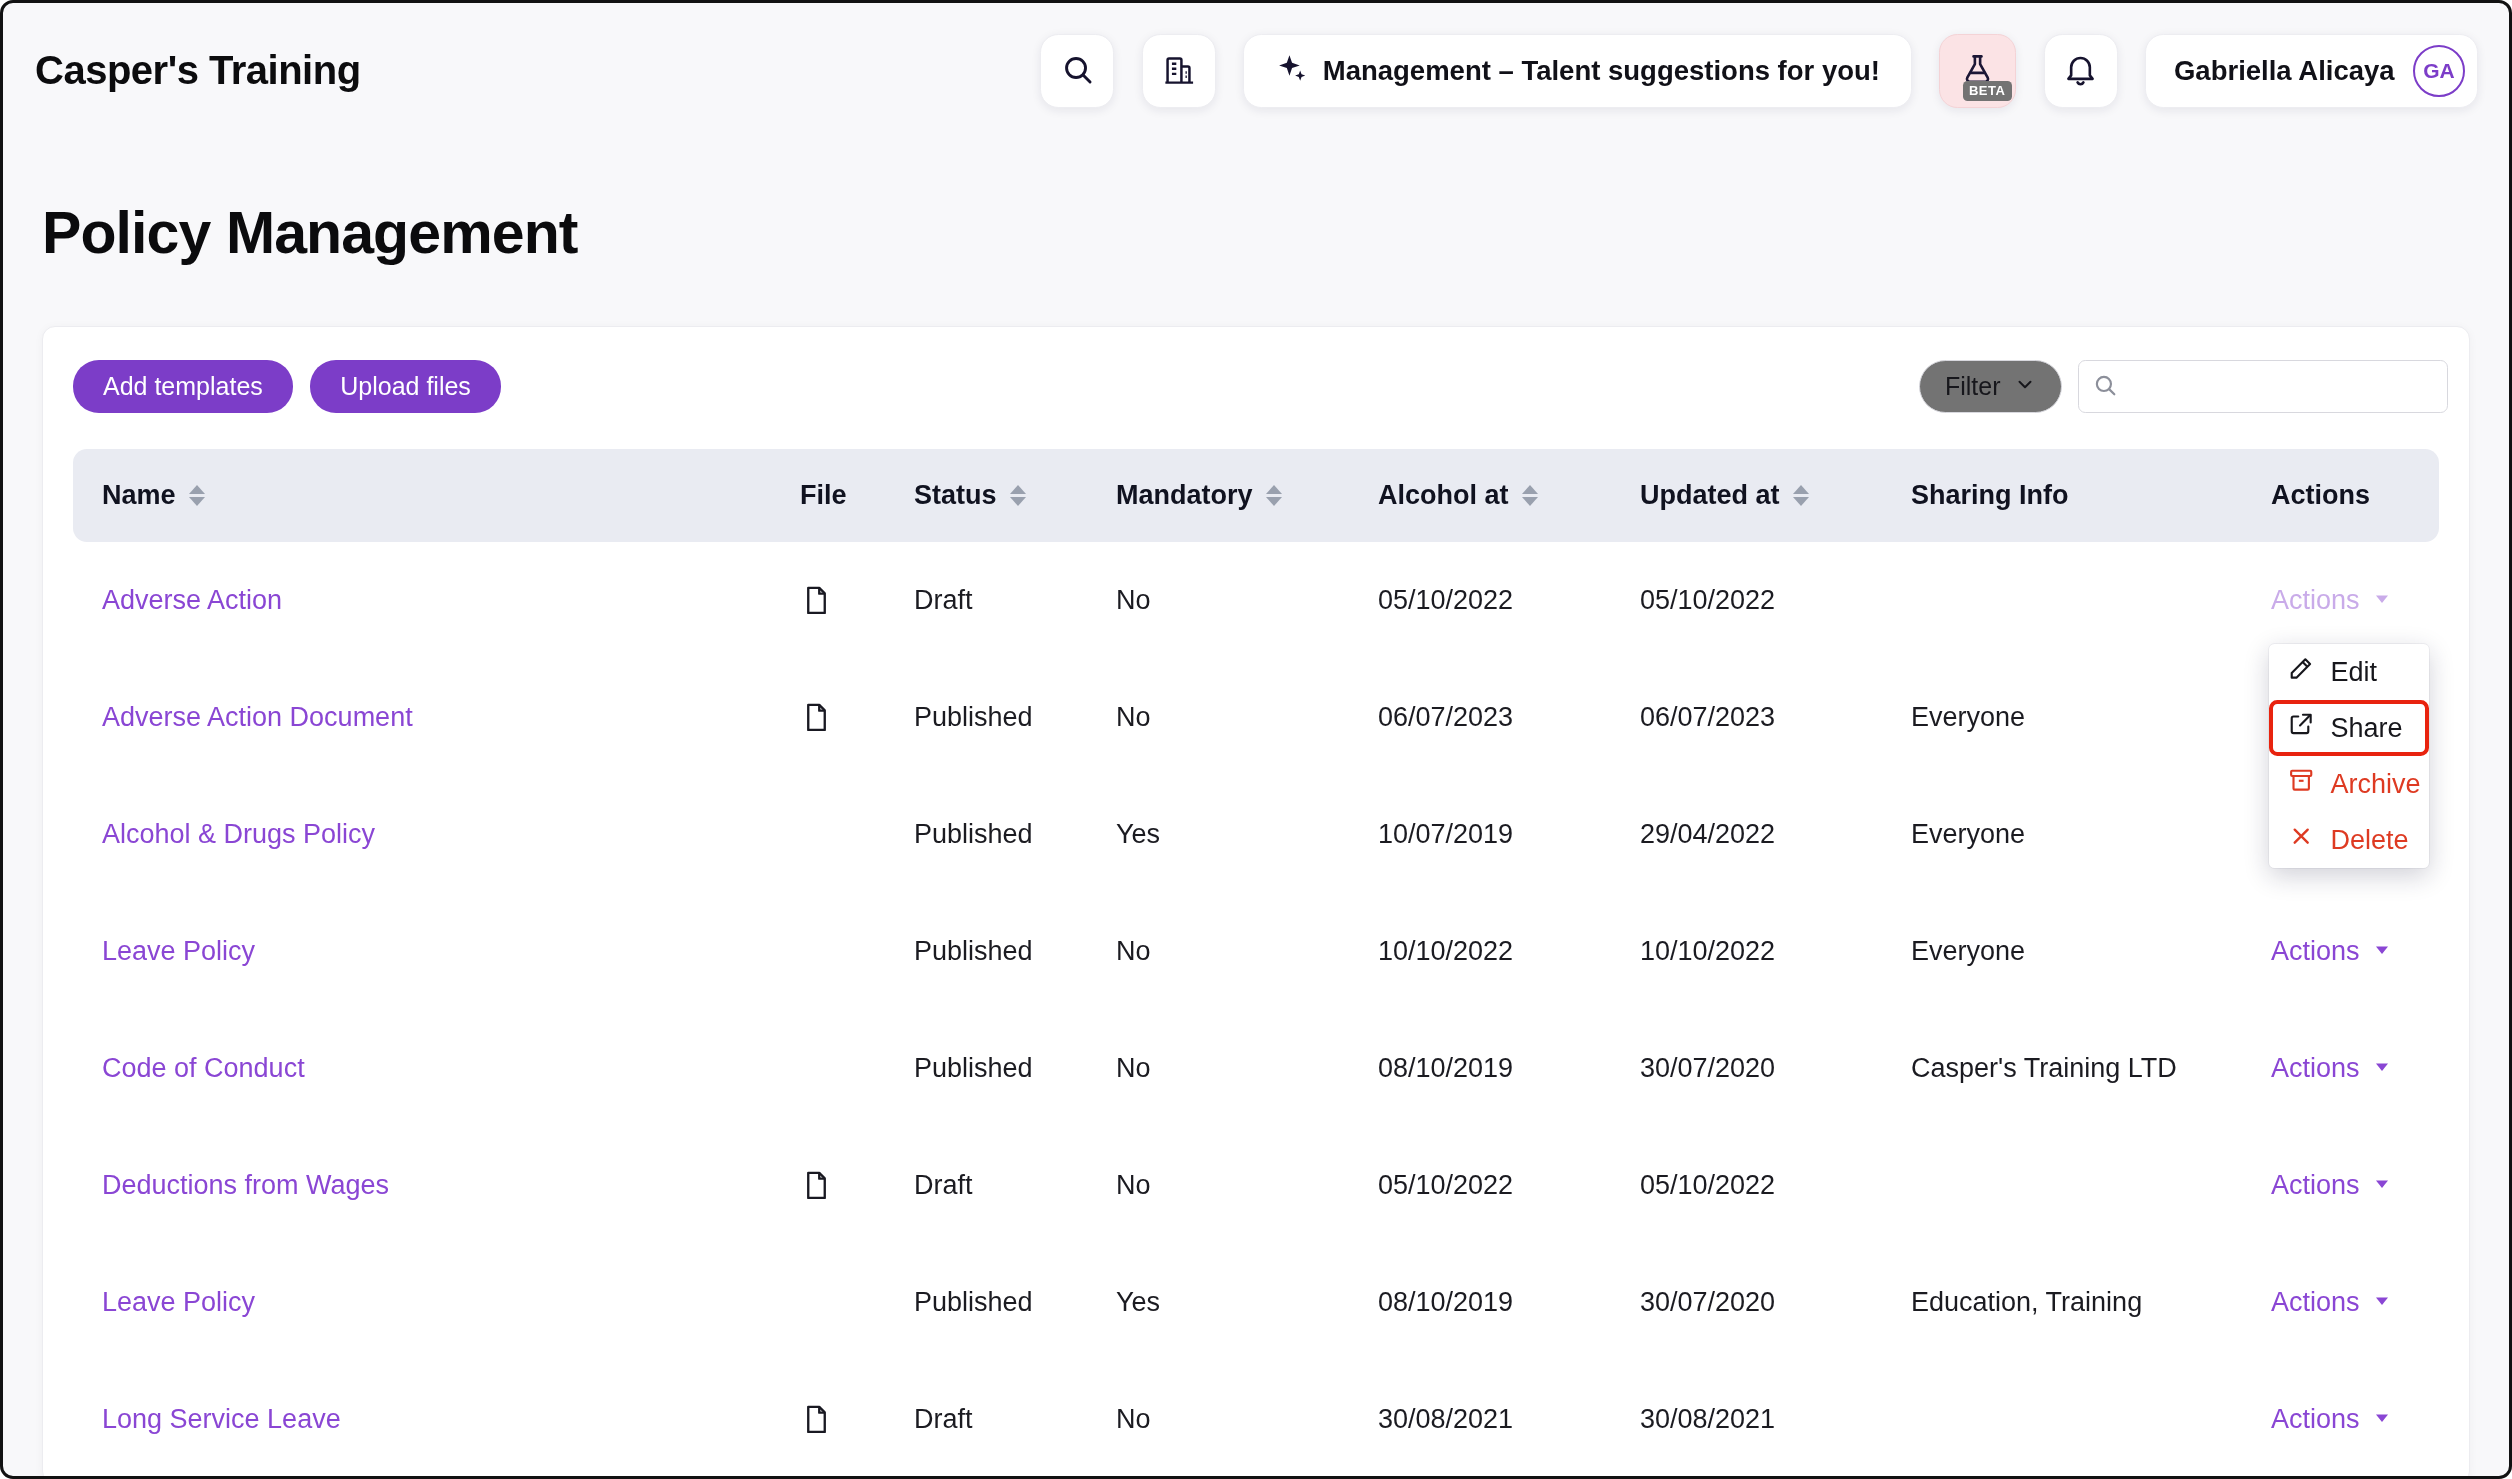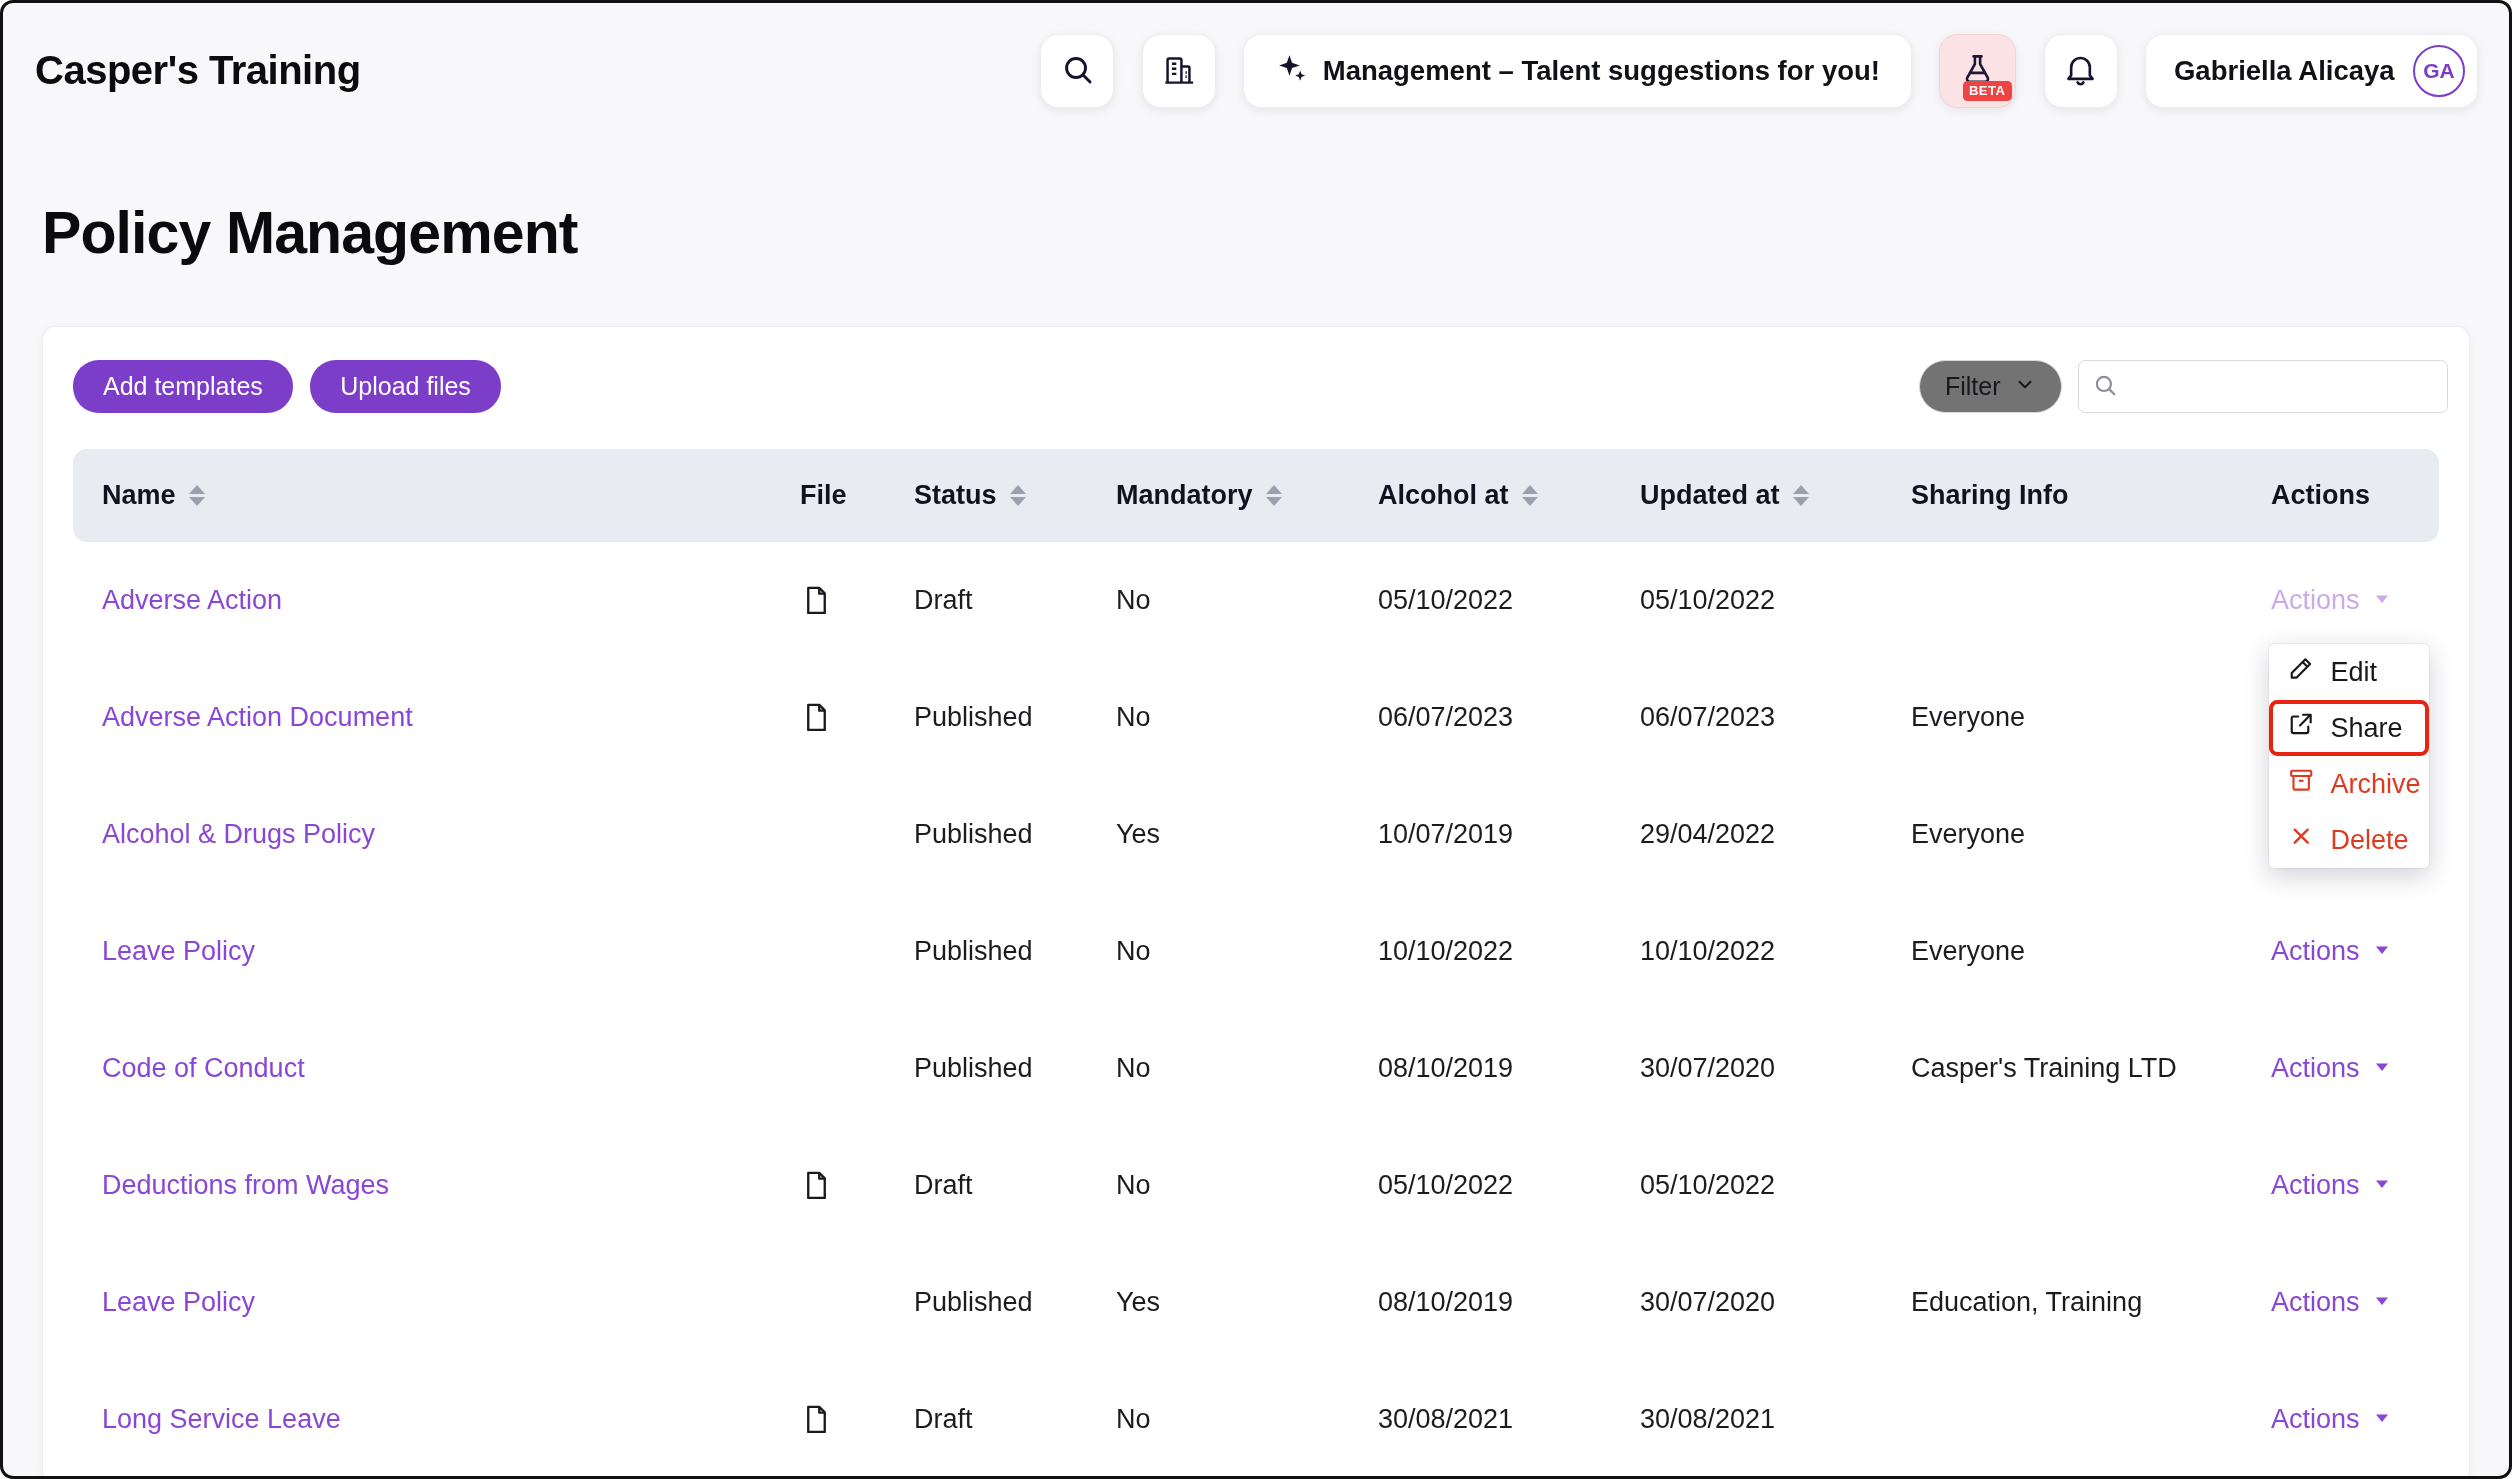--- a/index.html
+++ b/index.html
@@ -18,21 +18,21 @@
     height:74px; background:#ffffff; border:0.9px solid #ededf1; border-radius:18.4px;
     box-shadow:0 2.8px 9.2px rgba(25,25,60,0.08);
     display:flex; align-items:center; justify-content:center; cursor:pointer;
   }
   .icon-btn { width:74px; color:#16132e; }
   .icon-btn svg { width:35px; height:35px; }
   .smartmatch { gap:14.7px; padding:0 31px; font-size:27.5px; font-weight:700; color:#111118; }
   .smartmatch svg { width:33px; height:33px; color:#16132e; }
   .flask-btn { width:77px; background:#fbe3e5; border-color:#f4d3d6; position:relative; color:#1c1736; }
   .beta-tag {
-    position:absolute; right:3.7px; bottom:5.5px; background:#ef4444; color:#fff;
+    position:absolute; right:3.7px; bottom:5.5px; background:#737373; color:#fff;
     font-size:13px; font-weight:700; letter-spacing:0.5px; padding:2.8px 6.4px; border-radius:4.6px;
   }
   .user-chip { gap:18.4px; padding:0 12px 0 27.5px; }
   .user-name { font-size:27.5px; font-weight:700; color:#111118; }
   .avatar {
     width:52px; height:52px; border-radius:50%; border:2.8px solid #7c3dc8; color:#7c3dc8;
     background:#fff; display:flex; align-items:center; justify-content:center;
     font-size:21px; font-weight:700;
   }
 

